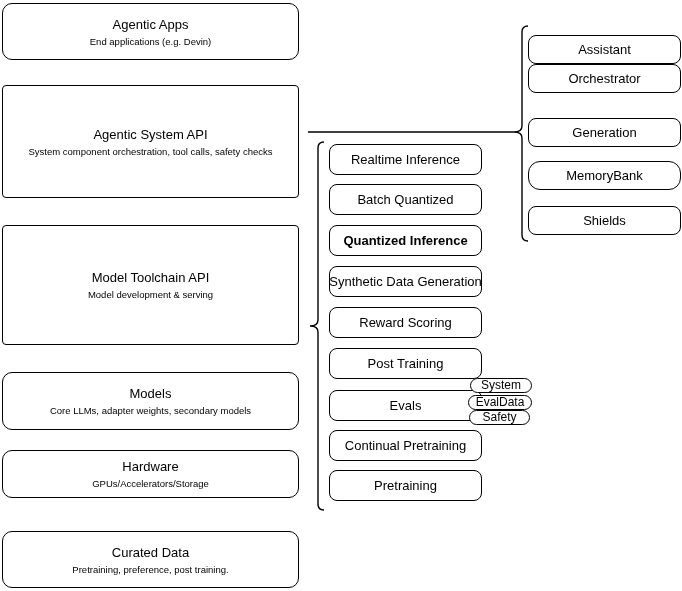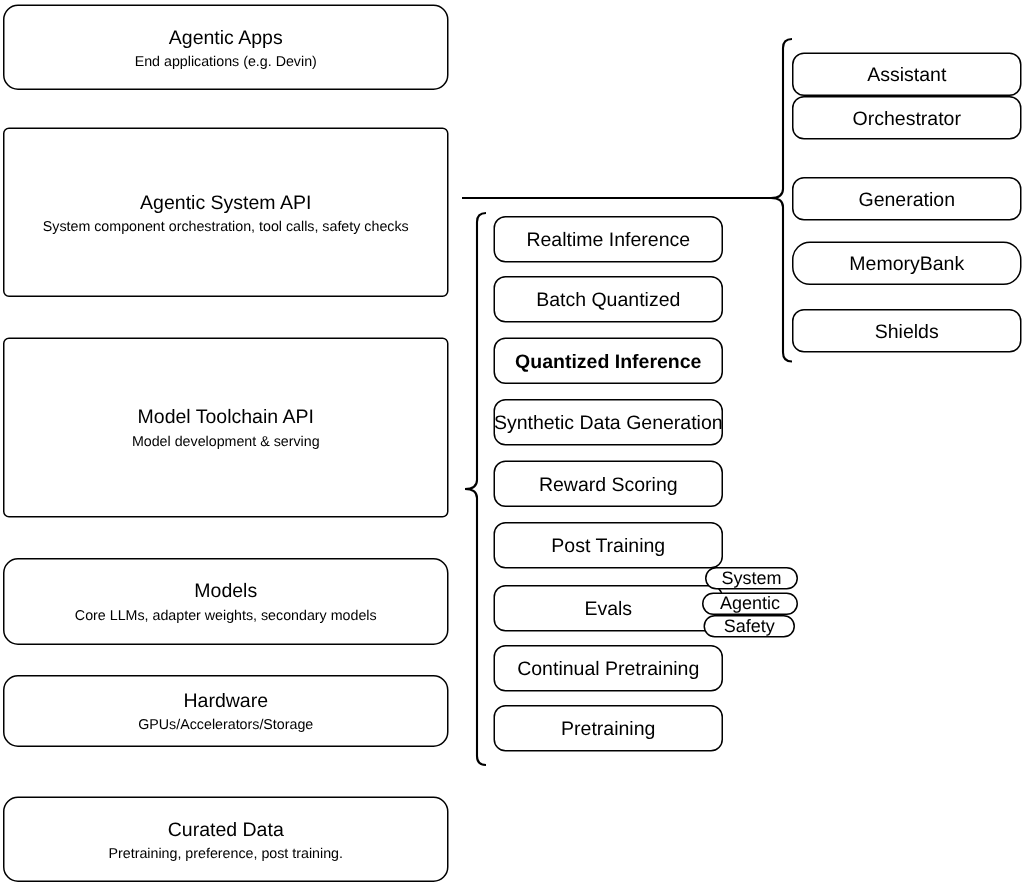--- a/index.html
+++ b/index.html
@@ -128,21 +128,21 @@
     <span>Continual Pretraining</span>
   </div>
   <div class="box mbox" style="top:470px;">
     <span>Pretraining</span>
   </div>
 
   <div class="pill" style="left:470px; top:378px; width:62px; height:15px;">
     <span>System</span>
   </div>
   <div class="pill" style="left:468px; top:395px; width:64px; height:15px;">
-    <span>Agentic</span>
+    <span>EvalData</span>
   </div>
   <div class="pill" style="left:469px; top:410px; width:61px; height:15px;">
     <span>Safety</span>
   </div>
 
   <div class="box rbox" style="top:35px;">
     <span>Assistant</span>
   </div>
   <div class="box rbox" style="top:64px;">
     <span>Orchestrator</span>

